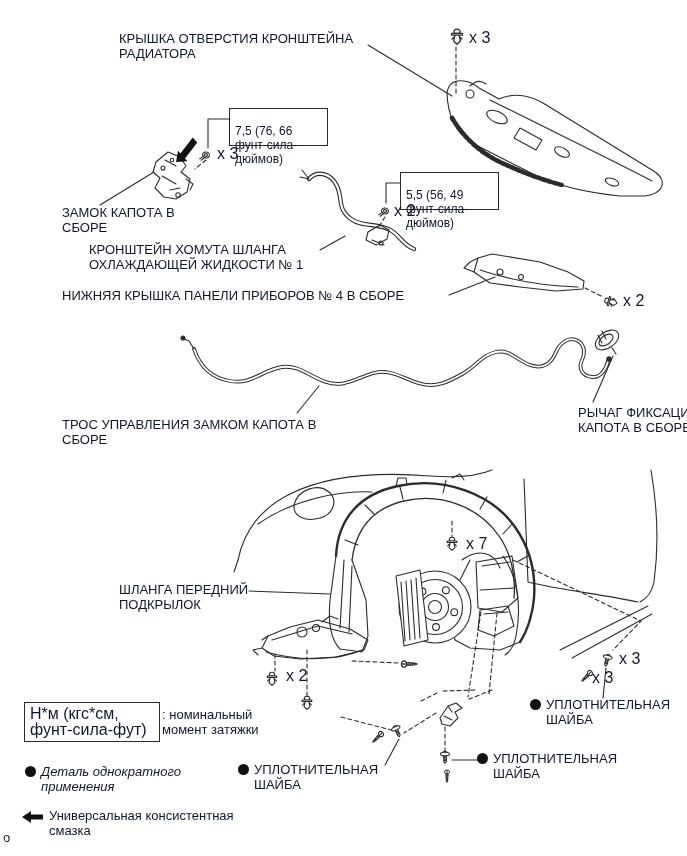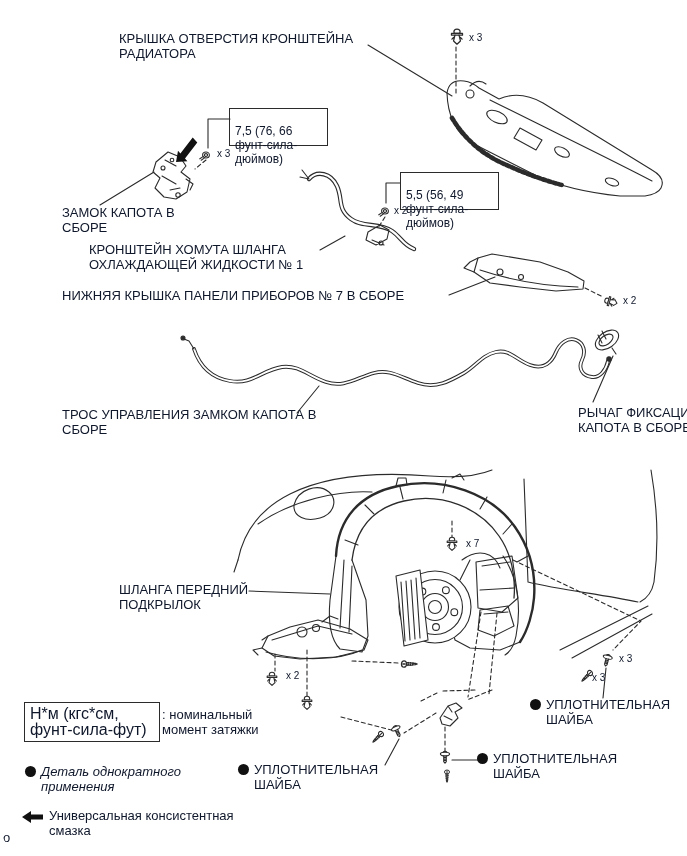--- a/index.html
+++ b/index.html
@@ -1,20 +1,20 @@
 <!DOCTYPE html>
 <html><head>
 <meta charset="utf-8">
 <style>
   html,body{margin:0;padding:0;background:#fff;}
   #page{position:relative;width:687px;height:856px;background:#fff;overflow:hidden;
         font-family:"Liberation Sans","DejaVu Sans",sans-serif;color:#0f172a;border-radius:31px;}
   #art{position:absolute;left:0;top:0;}
   .lbl{position:absolute;font-size:13px;line-height:15px;letter-spacing:0;}
-  .qty{position:absolute;font-size:10px;line-height:14px;white-space:nowrap;text-align:center;}
+  .qty{position:absolute;font-size:16px;line-height:14px;white-space:nowrap;text-align:center;}
   .torque-box{position:absolute;border:1.4px solid #2b2b2b;font-size:12px;line-height:14px;
               padding:15px 4px 0 5px;overflow:visible;background:transparent;}
   .legend-box{position:absolute;border:1.4px solid #2b2b2b;font-size:16px;line-height:16px;
               padding:3px 5px;}
   .flexrow{position:absolute;display:flex;gap:5px;align-items:flex-start;}
   .bullet{flex:0 0 auto;width:11px;height:11px;border-radius:50%;background:#111;margin-top:2px;}
   .nowrap{white-space:nowrap;}
   .marker{position:absolute;font-size:13px;}
 </style>
 </head>
@@ -198,24 +198,24 @@
   <span class="qty" style="left:469px;top:31px;">x 3</span>
 
   <div class="torque-box" style="left:229px;top:108px;width:88px;height:21px;">7,5 (76, 66 фунт-сила-дюймов)</div>
   <span class="qty" style="left:217px;top:147px;">x 3</span>
   <div class="lbl" style="left:62px;top:205px;width:140px;">ЗАМОК КАПОТА В СБОРЕ</div>
 
   <div class="torque-box" style="left:400px;top:172px;width:88px;height:21px;">5,5 (56, 49 фунт-сила-дюймов)</div>
   <span class="qty" style="left:394px;top:204px;">x 2</span>
 
   <div class="lbl" style="left:89px;top:242px;width:245px;">КРОНШТЕЙН ХОМУТА ШЛАНГА ОХЛАЖДАЮЩЕЙ ЖИДКОСТИ № 1</div>
-  <div class="lbl nowrap" style="left:62px;top:288px;">НИЖНЯЯ КРЫШКА ПАНЕЛИ ПРИБОРОВ № 7 В СБОРЕ</div>
+  <div class="lbl nowrap" style="left:62px;top:288px;">НИЖНЯЯ КРЫШКА ПАНЕЛИ ПРИБОРОВ № 4 В СБОРЕ</div>
   <span class="qty" style="left:623px;top:294px;">x 2</span>
 
-  <div class="lbl" style="left:62px;top:407px;width:296px;">ТРОС УПРАВЛЕНИЯ ЗАМКОМ КАПОТА В СБОРЕ</div>
+  <div class="lbl" style="left:62px;top:417px;width:296px;">ТРОС УПРАВЛЕНИЯ ЗАМКОМ КАПОТА В СБОРЕ</div>
   <div class="lbl" style="left:578px;top:405px;width:132px;">РЫЧАГ ФИКСАЦИИ КАПОТА В СБОРЕ</div>
 
   <div class="lbl" style="left:119px;top:582px;width:150px;">ШЛАНГА ПЕРЕДНИЙ ПОДКРЫЛОК</div>
   <span class="qty" style="left:466px;top:537px;">x 7</span>
   <span class="qty" style="left:286px;top:669px;">x 2</span>
   <span class="qty" style="left:619px;top:652px;">x 3</span>
   <span class="qty" style="left:592px;top:671px;">x 3</span>
 
   <div class="flexrow" style="left:530px;top:697px;width:160px;">
     <span class="bullet"></span>

